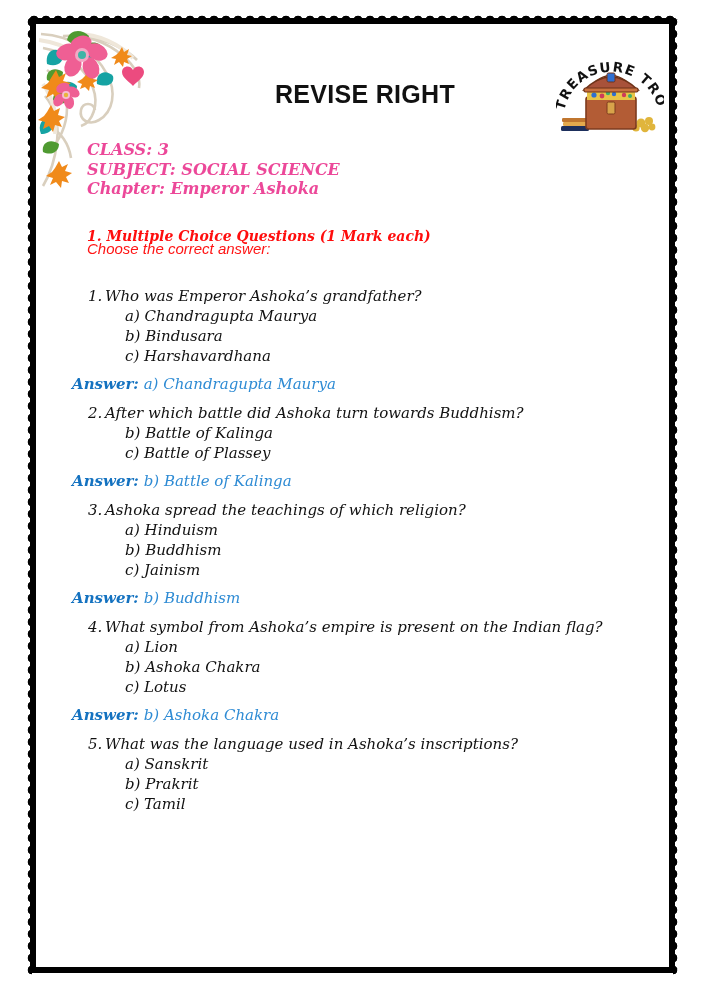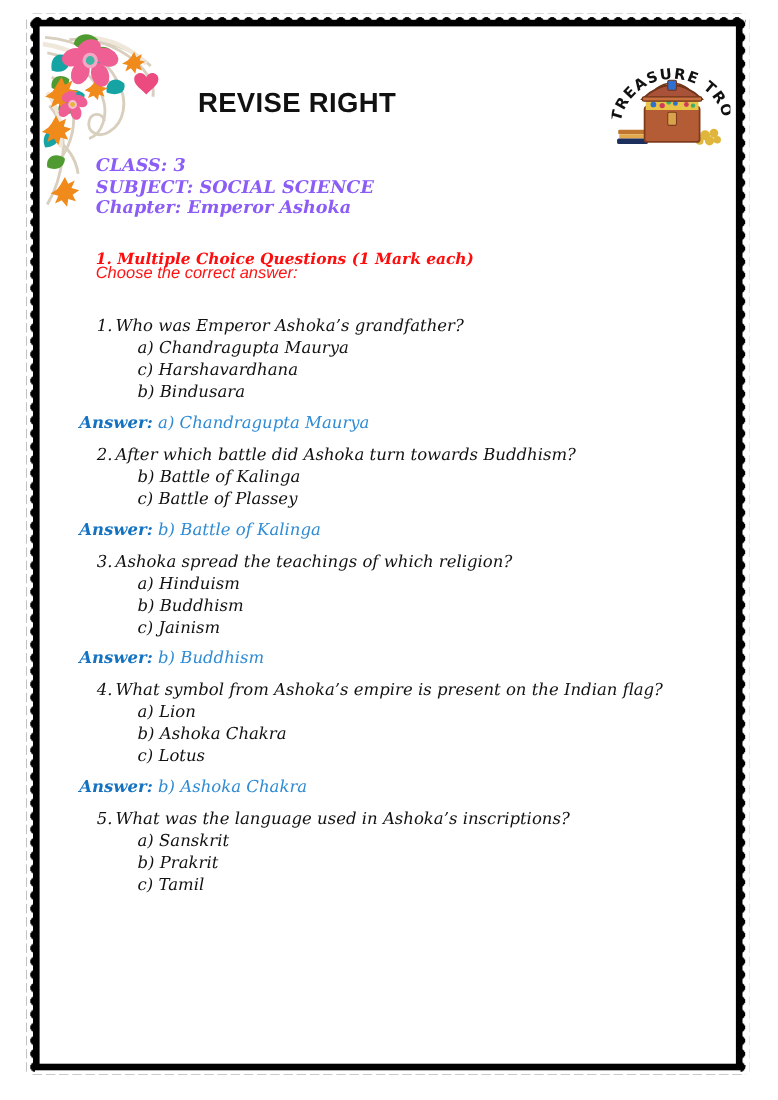--- a/index.html
+++ b/index.html
@@ -86,35 +86,36 @@
     position: absolute;
     left: 0; top: 0;
     width: 707px; height: 1000px;
   }
 
   #doc-title {
     position: absolute;
     left: 180px;
     top: 80px;
     width: 370px;
+    text-align: center;
     font-family: "Liberation Sans", sans-serif;
     font-weight: bold;
     font-size: 25px;
     letter-spacing: 0.3px;
     color: #111111;
   }
 
   #meta-block {
     position: absolute;
     left: 87px;
     top: 140px;
     width: 420px;
     line-height: 19.5px;
     font-size: 16px;
-    color: #8b5cf6;
+    color: #ec4899;
   }
   #meta-block div { white-space: nowrap; }
   .meta-line { font-family: "DejaVu Serif", serif; font-style: italic; font-weight: bold; }
 
   #section-heading {
     position: absolute;
     left: 87px;
     top: 228px;
     font-size: 14px;
     font-weight: bold;
@@ -324,22 +325,22 @@
       <div class="meta-line">Chapter: Emperor Ashoka</div>
     </div>
 
     <div id="section-heading">1. Multiple Choice Questions (1 Mark each)</div>
     <div id="section-instruction">Choose the correct answer:</div>
 
     <div id="qa-list">
         <div class="qa-block">
           <div class="question-row"><span class="question-num">1.</span><span>Who was Emperor Ashoka’s grandfather?</span></div>
           <div class="option-row">a) Chandragupta Maurya</div>
+          <div class="option-row">b) Bindusara</div>
           <div class="option-row">c) Harshavardhana</div>
-          <div class="option-row">b) Bindusara</div>
           <div class="answer-row"><span class="answer-label">Answer:</span> <span class="answer-text">a) Chandragupta Maurya</span></div>
         </div>
         <div class="qa-block">
           <div class="question-row"><span class="question-num">2.</span><span>After which battle did Ashoka turn towards Buddhism?</span></div>
           <div class="option-row">b) Battle of Kalinga</div>
           <div class="option-row">c) Battle of Plassey</div>
           <div class="answer-row"><span class="answer-label">Answer:</span> <span class="answer-text">b) Battle of Kalinga</span></div>
         </div>
         <div class="qa-block">
           <div class="question-row"><span class="question-num">3.</span><span>Ashoka spread the teachings of which religion?</span></div>

